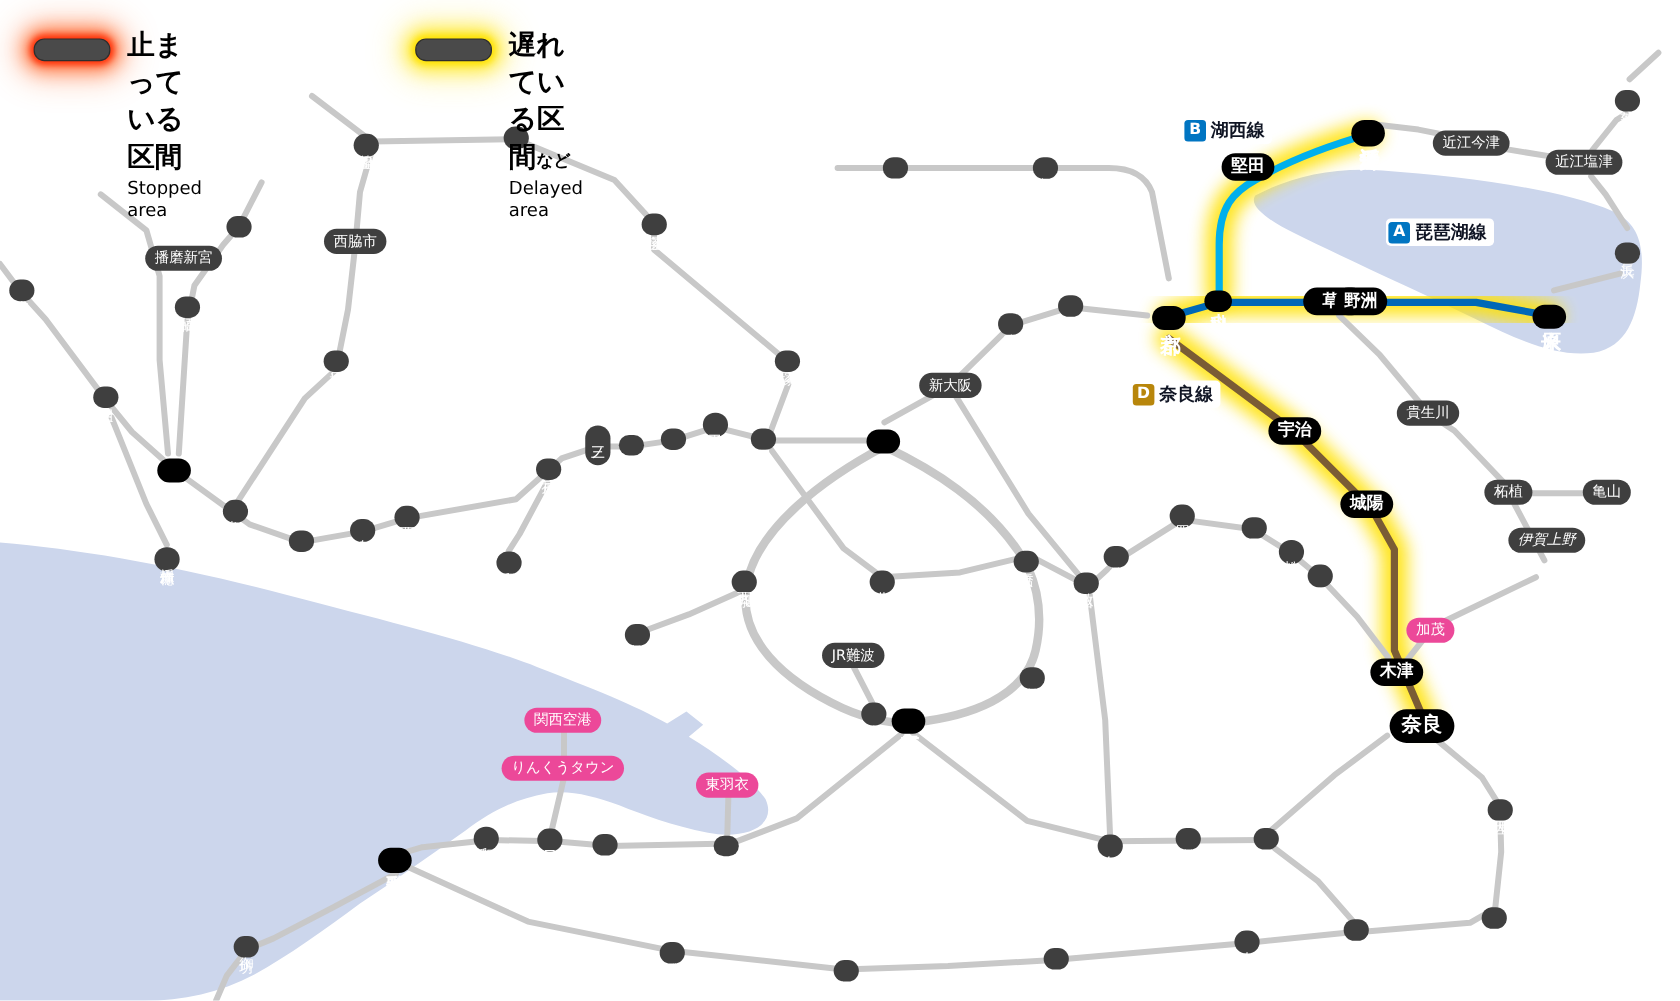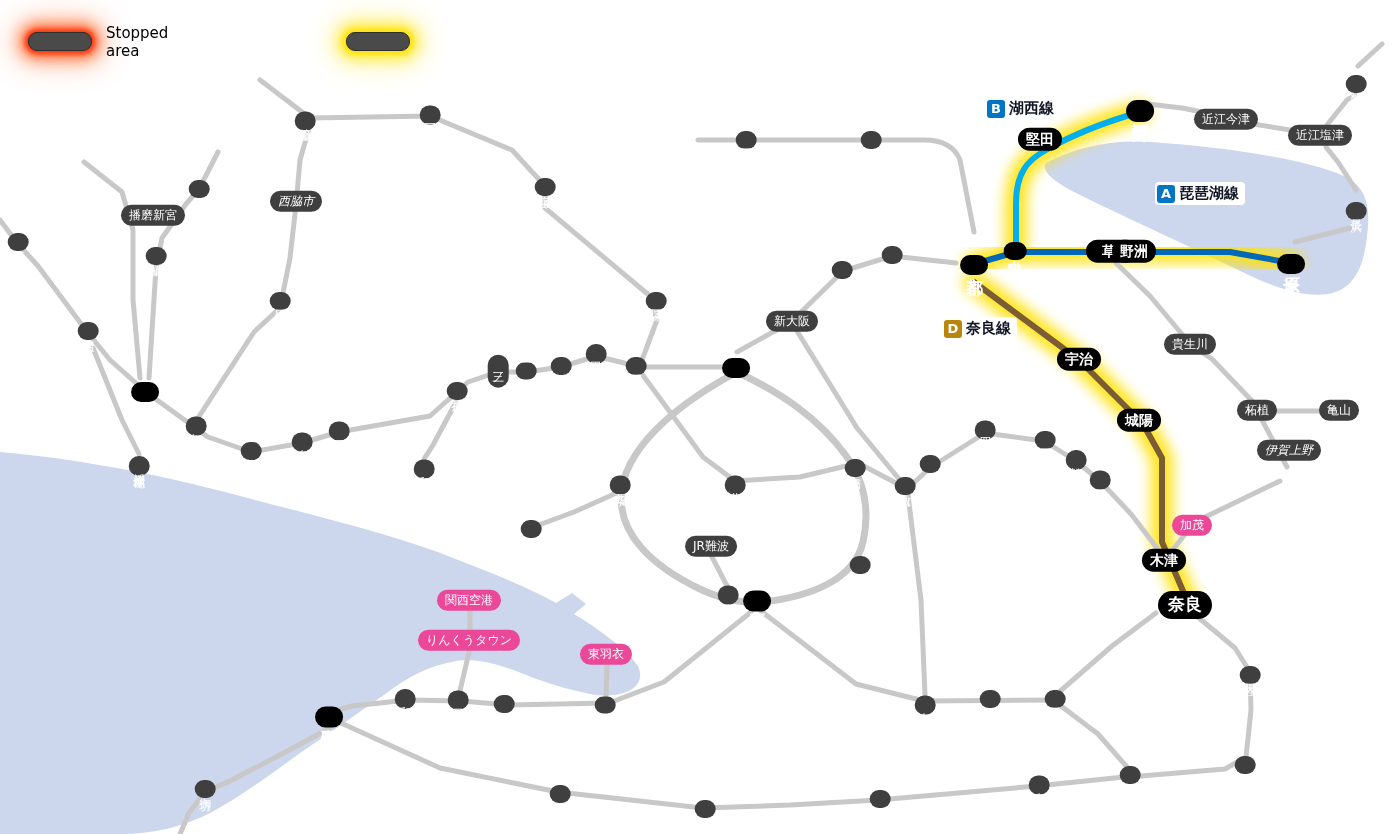--- a/index.html
+++ b/index.html
@@ -110,21 +110,21 @@
       <div class="station h m" style="left: 1040px; top: 139px;">堅田</div>
       <div class="station h m" style="left: 1079px; top: 359px;">宇治</div>
       <div class="station h m" style="left: 1139px; top: 420px;">城陽</div>
       <div class="station h m" style="left: 1164px; top: 560px;">木津</div>
       <div class="station v s" style="left: 305px; top: 121px;">篠山口</div>
       <div class="station v s" style="left: 430px; top: 115px;">新三田</div>
       <div class="station v s" style="left: 746px; top: 140px;">園部</div>
       <div class="station v s" style="left: 871px; top: 140px;">亀岡</div>
       <div class="station v s" style="left: 545px; top: 187px;">宝塚</div>
       <div class="station v s" style="left: 199px; top: 189px;">寺前</div>
-      <div class="station h s" style="left: 296px; top: 201px; font-style: italic;">西脇市</div>
+      <div class="station h s" style="left: 296px; top: 201px;">西脇市</div>
       <div class="station h s" style="left: 133px; top: 215px; margin-left: 20px;">播磨新宮</div>
       <div class="station v s" style="left: 156px; top: 256px;">福崎</div>
       <div class="station v s" style="left: 18px; top: 242px;">上郡</div>
       <div class="station v s" style="left: 280px; top: 301px;">厄神</div>
       <div class="station v s" style="left: 88px; top: 331px;">相生</div>
       <div class="station v s" style="left: 196px; top: 426px;">加古川</div>
       <div class="station v s" style="left: 251px; top: 451px;">土山</div>
       <div class="station v s" style="left: 302px; top: 442px;">大久保</div>
       <div class="station v s" style="left: 339px; top: 431px;">西明石</div>
       <div class="station v s" style="left: 424px; top: 469px;">和田岬</div>
@@ -192,21 +192,26 @@
       <div class="badge" style="left: 942px; top: 317px;">
         <span class="badge-letter" style="background: rgb(184, 134, 11);">D</span>
         <span class="badge-name">奈良線</span>
       </div>
     </div>
 
   <div class="legend">
     <div class="legend-item" id="legend-stopped">
       <span class="swatch glow-red"></span>
       <span class="legend-text">
+        <span class="legend-ja">止まっている区間</span>
         <span class="legend-en">Stopped area</span>
       </span>
     </div>
     <div class="legend-item" id="legend-delayed">
       <span class="swatch glow-yellow"></span>
+      <span class="legend-text">
+        <span class="legend-ja"><span>遅れている区間</span><span class="legend-suffix">など</span></span>
+        <span class="legend-en">Delayed area</span>
+      </span>
     </div>
   </div>
 
 </div>
 
 </body></html>

